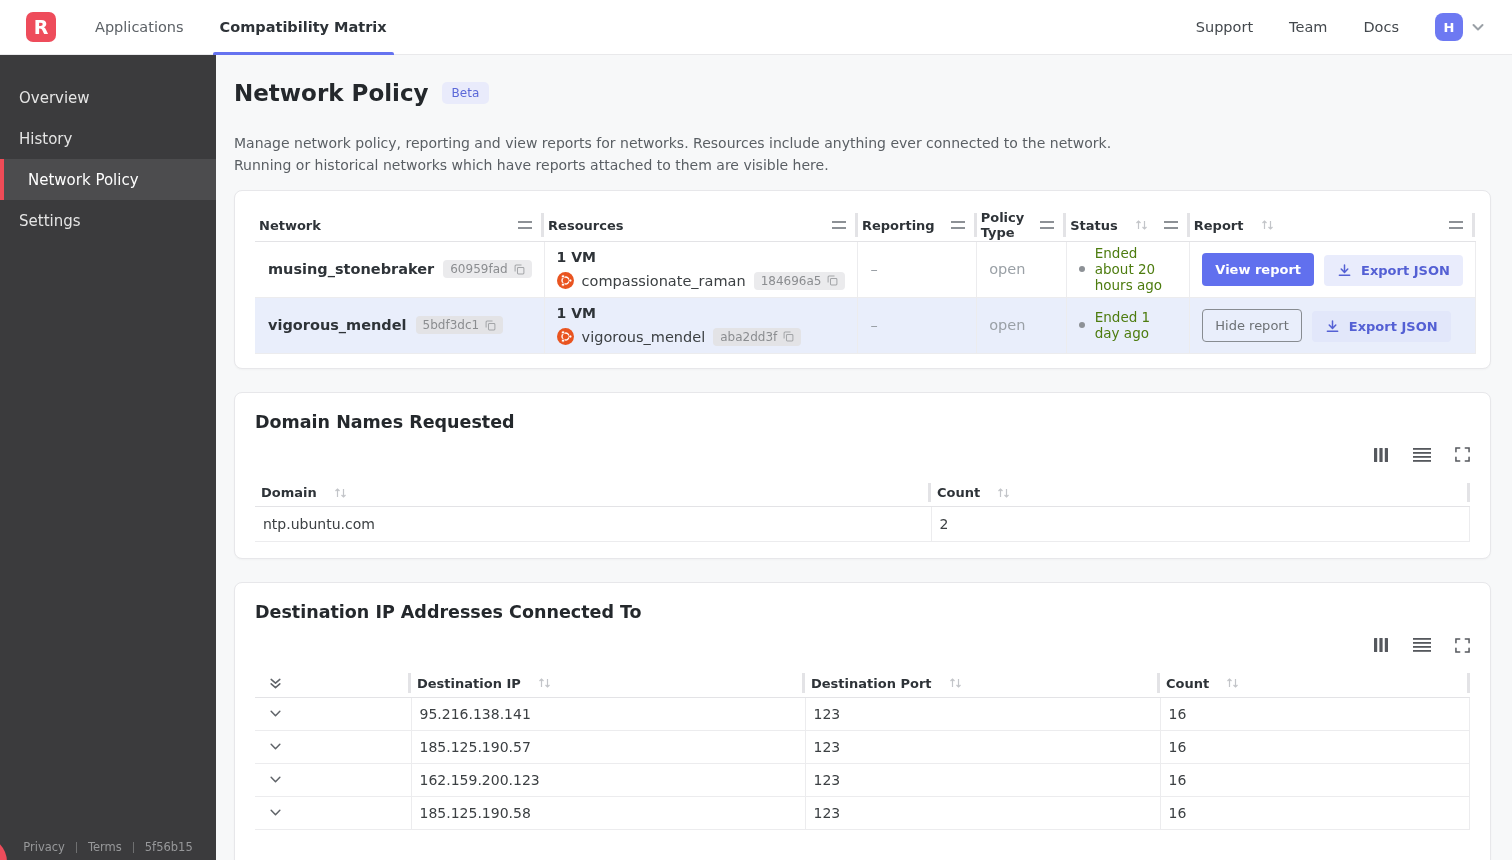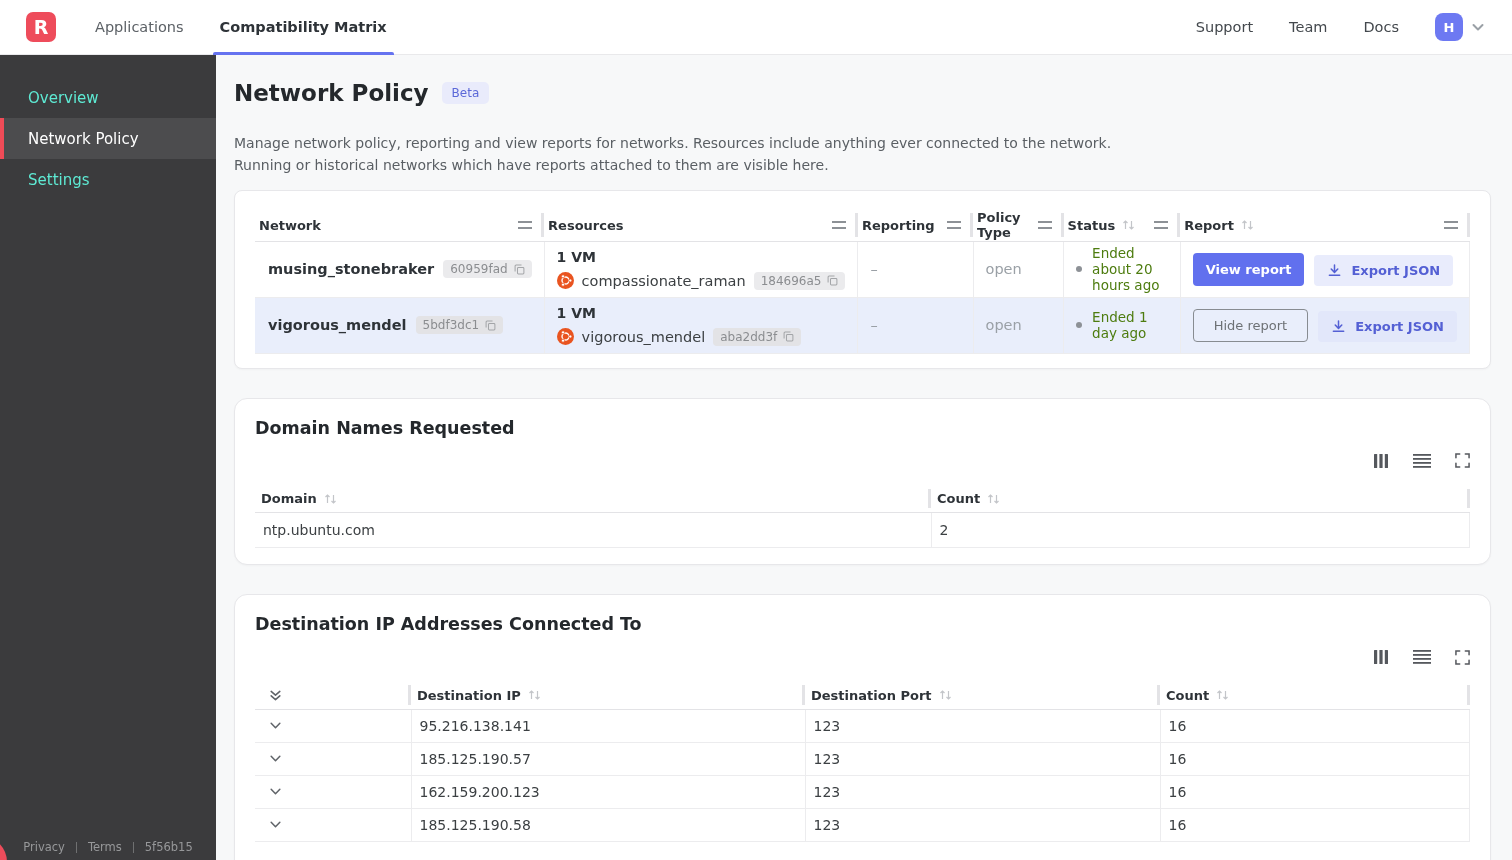--- a/index.html
+++ b/index.html
@@ -21,49 +21,49 @@
   .tab.active::after { content:""; position:absolute; bottom:0; left:-7px; right:-7px; height:3px;
                        background:#6673f0; border-radius:2px 2px 0 0; }
   .nav-right { margin-left:auto; display:flex; align-items:center; gap:36px; margin-right:26px; }
   .nav-link { color:#43484d; font-size:14.5px; cursor:pointer; }
   .avatar-group { display:flex; align-items:center; gap:7px; cursor:pointer; }
   .avatar { width:28px; height:28px; border-radius:8px; background:#6d79f2; color:#fff;
             font-size:13px; font-weight:bold; display:flex; align-items:center; justify-content:center; }
   
   .sidebar { position:fixed; top:55px; left:0; bottom:0; width:216px; background:#3b3b3d; z-index:20; }
   .side-nav { padding-top:22px; display:flex; flex-direction:column; }
-  .side-item { height:41px; display:flex; align-items:center; padding-left:28px;
-               color:#5eead4; font-size:15px; cursor:pointer; }
+  .side-item { height:41px; display:flex; align-items:center; padding-left:19px;
+               color:#e5e5e5; font-size:15px; cursor:pointer; }
   .side-item.active { background:#4c4c4e; color:#fff; border-left:4px solid #ef4b57; padding-left:24px; }
   .side-footer { position:absolute; bottom:6px; left:0; width:100%; display:flex;
                  justify-content:center; align-items:center; gap:11px;
                  color:#97989a; font-size:11.5px; }
   .side-footer .sep { width:1px; height:11px; background:#6f7071; }
   .side-footer .flink { cursor:pointer; }
   .red-bubble { position:fixed; left:-45px; top:836px; width:52px; height:52px;
                 border-radius:50%; background:#ee4c5b; z-index:40; }
   
   .main { position:absolute; left:216px; top:55px; width:1296px; padding:25px 21px 0 18px; }
   .title-row { display:flex; align-items:center; gap:13px; }
   .page-title { font-size:23px; font-weight:bold; color:#24282c; margin:0; }
   .beta { background:#e9ebfb; color:#5b68d8; font-size:12px; padding:4px 10px; border-radius:5px; }
   .description { margin-top:26px; max-width:890px; color:#5a5f64; font-size:14px; line-height:22px; }
   .card { background:#fff; border:1px solid #e7e7ea; border-radius:8px;
           box-shadow:0 1px 2px rgba(0,0,0,0.03); padding:19px 20px 16px 20px; margin-top:14px; }
-  .card + .card { margin-top:29px;border-radius:13px; }
+  .card + .card { margin-top:23px; }
   .card h2 { margin:0; font-size:17.5px; font-weight:bold; color:#24282c; }
   .card-tools { display:flex; justify-content:flex-end; align-items:center; gap:24px;
                 margin-top:14px; margin-bottom:16px; height:18px; }
   .tool { cursor:pointer; display:flex; align-items:center; }
   
   table { width:100%; border-collapse:collapse; }
   th { position:relative; text-align:left; font-size:13px; color:#2e3338;
        border-bottom:1px solid #e3e3e6; padding:0; }
   th::after { content:""; position:absolute; right:0; top:3px; bottom:4px; width:3px; background:#e3e3e6; }
-  .th-inner { display:flex; align-items:center; gap:6px; padding:0 12px 0 4px; height:100%; }
+  .th-inner { display:flex; align-items:center; gap:16px; padding:0 12px 0 4px; height:100%; }
   .handle { margin-left:auto; width:14px; height:8px; border-top:2px solid #8d9196;
             border-bottom:2px solid #8d9196; cursor:col-resize; flex:none; }
   .sort-icon { flex:none; display:flex; margin-left:1px; }
   td { border-bottom:1px solid #ececee; border-right:1px solid #ececee;
        font-size:14px; color:#3c4043; vertical-align:middle; }
   
   .net-table th { height:31px; }
   .net-table td { height:56px; padding:0 12px; }
   .net-table td.cell-network { padding-left:13px; }
   tr.highlight td { background:#e9eefb; }
@@ -73,21 +73,21 @@
   tr.highlight .pill { background:#e3e3e6; }
   .copy-btn { display:flex; cursor:pointer; }
   .res-vm { font-weight:bold; font-size:14px; color:#2e3338; margin-bottom:7px; }
   .res-line { display:flex; align-items:center; gap:8px; font-size:14.5px; color:#3c4043; }
   .muted { color:#9aa0a6; font-size:14.5px; }
   .status-cell { display:flex; align-items:center; gap:10px; color:#4d7c0f; font-size:13.5px; }
   .dot { width:6px; height:6px; border-radius:50%; background:#8d9196; flex:none; }
   .report-cell { display:flex; align-items:flex-end; gap:10px; }
   .btn { font-family:inherit; border-radius:4px; font-size:13px; cursor:pointer; white-space:nowrap; }
   .btn-view { background:#6170ee; color:#fff; border:none; font-weight:bold; padding:9px 13px; }
-  .btn-hide { background:transparent; color:#6d7175; border:1px solid #888c91; padding:8px 20px; }
+  .btn-hide { background:transparent; color:#6d7175; border:1px solid #888c91; padding:8px 12px; }
   .btn-export { background:#e9ecfc; color:#5460d4; border:none; font-weight:bold; padding:8px 13px;
                 display:inline-flex; align-items:center; gap:9px; }
   tr.highlight .btn-export { background:#e2e7fa; }
   
   .data-table th { height:27px; }
   .data-table .th-inner { padding-left:6px; }
   .data-table td { padding:9px 10px 9px 8px; }
   .domain-table td { height:30px; }
   .dest-table td { height:33px; padding-top:6px; padding-bottom:6px; }
   .dest-table td.cell-expand, .dest-table th.col-expand .th-inner { padding-left:14px; }
@@ -113,20 +113,21 @@
             <path d="M3.5 6 L8 10.5 L12.5 6"></path>
           </svg>
       </span>
     </div>
   </div>
 </header>
 
 <aside class="sidebar">
   <nav class="side-nav">
     <div class="side-item">Overview</div>
+    <div class="side-item">History</div>
     <div class="side-item active">Network Policy</div>
     <div class="side-item">Settings</div>
   </nav>
   <div class="side-footer">
     <span class="flink">Privacy</span>
     <span class="sep"></span>
     <span class="flink">Terms</span>
     <span class="sep"></span>
     <span>5f56b15</span>
   </div>

